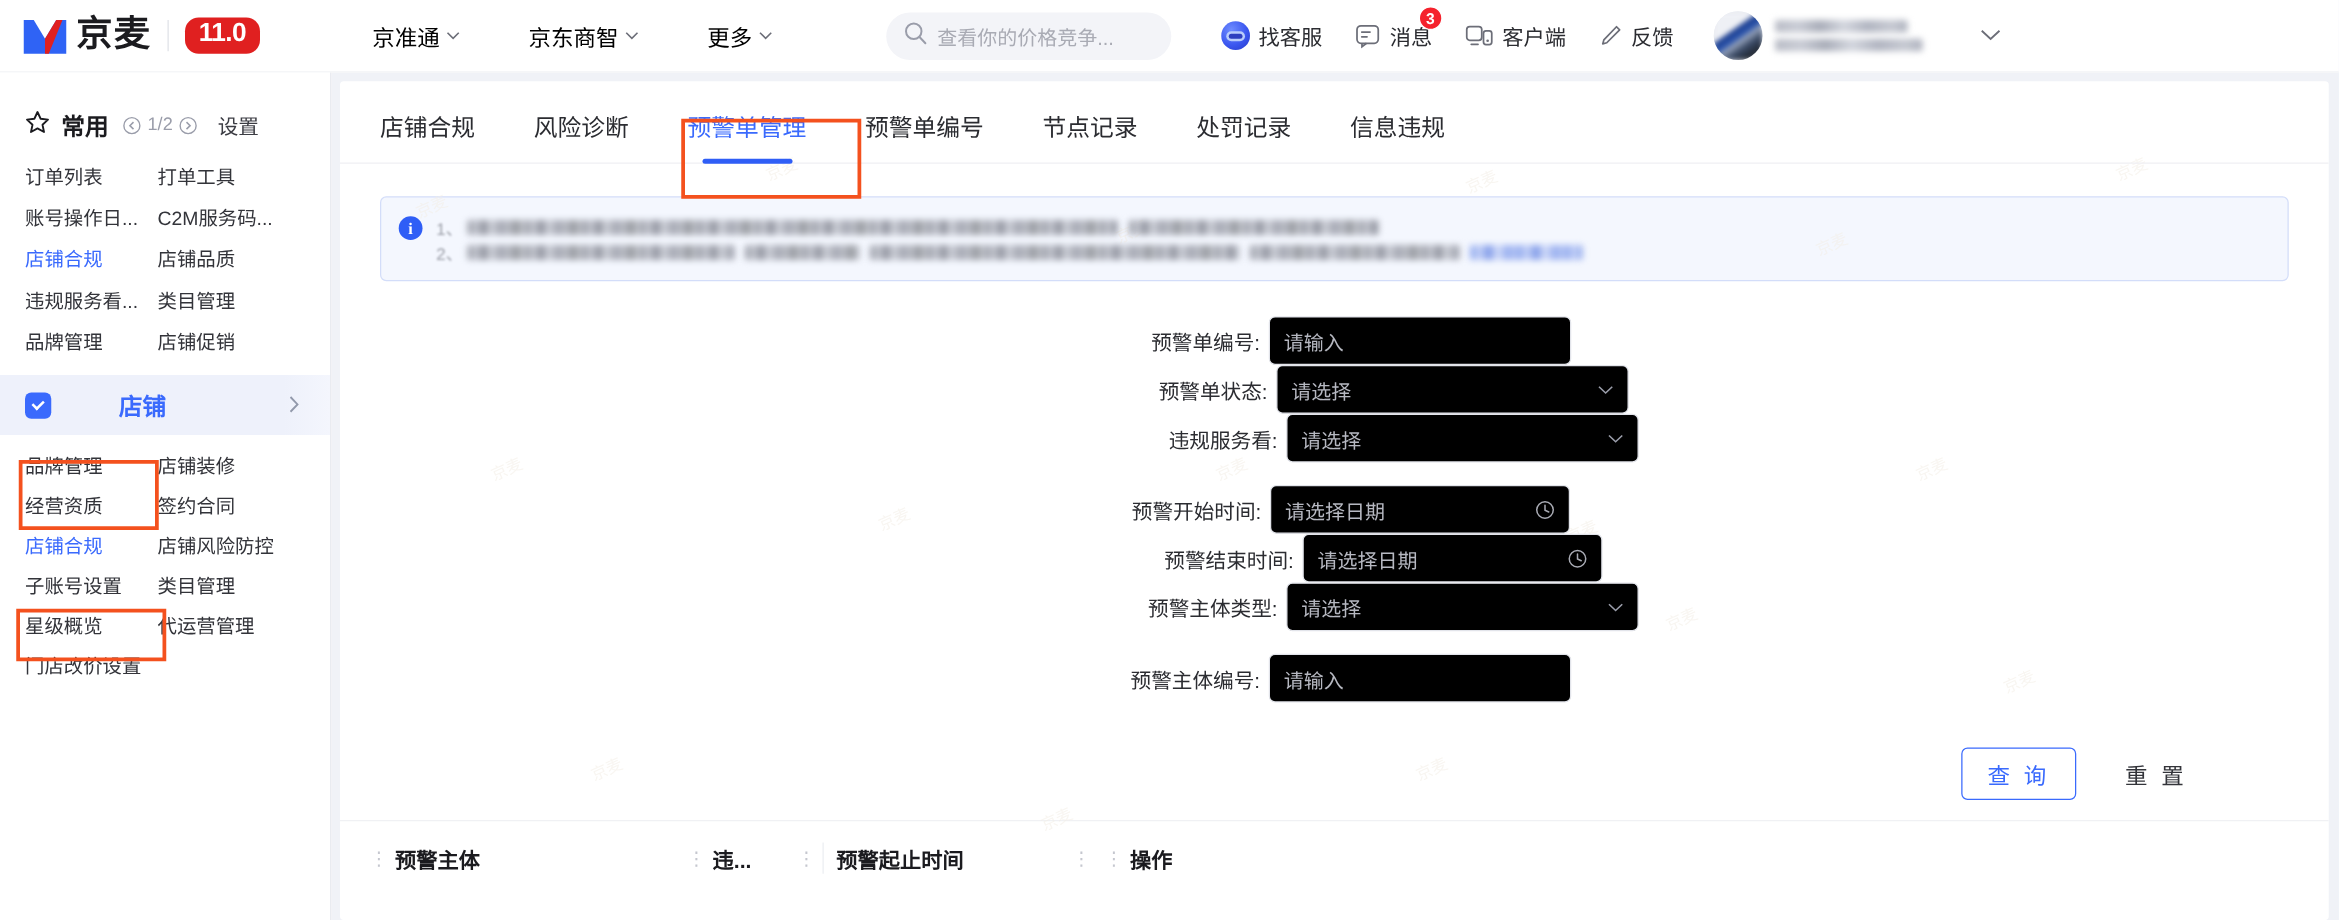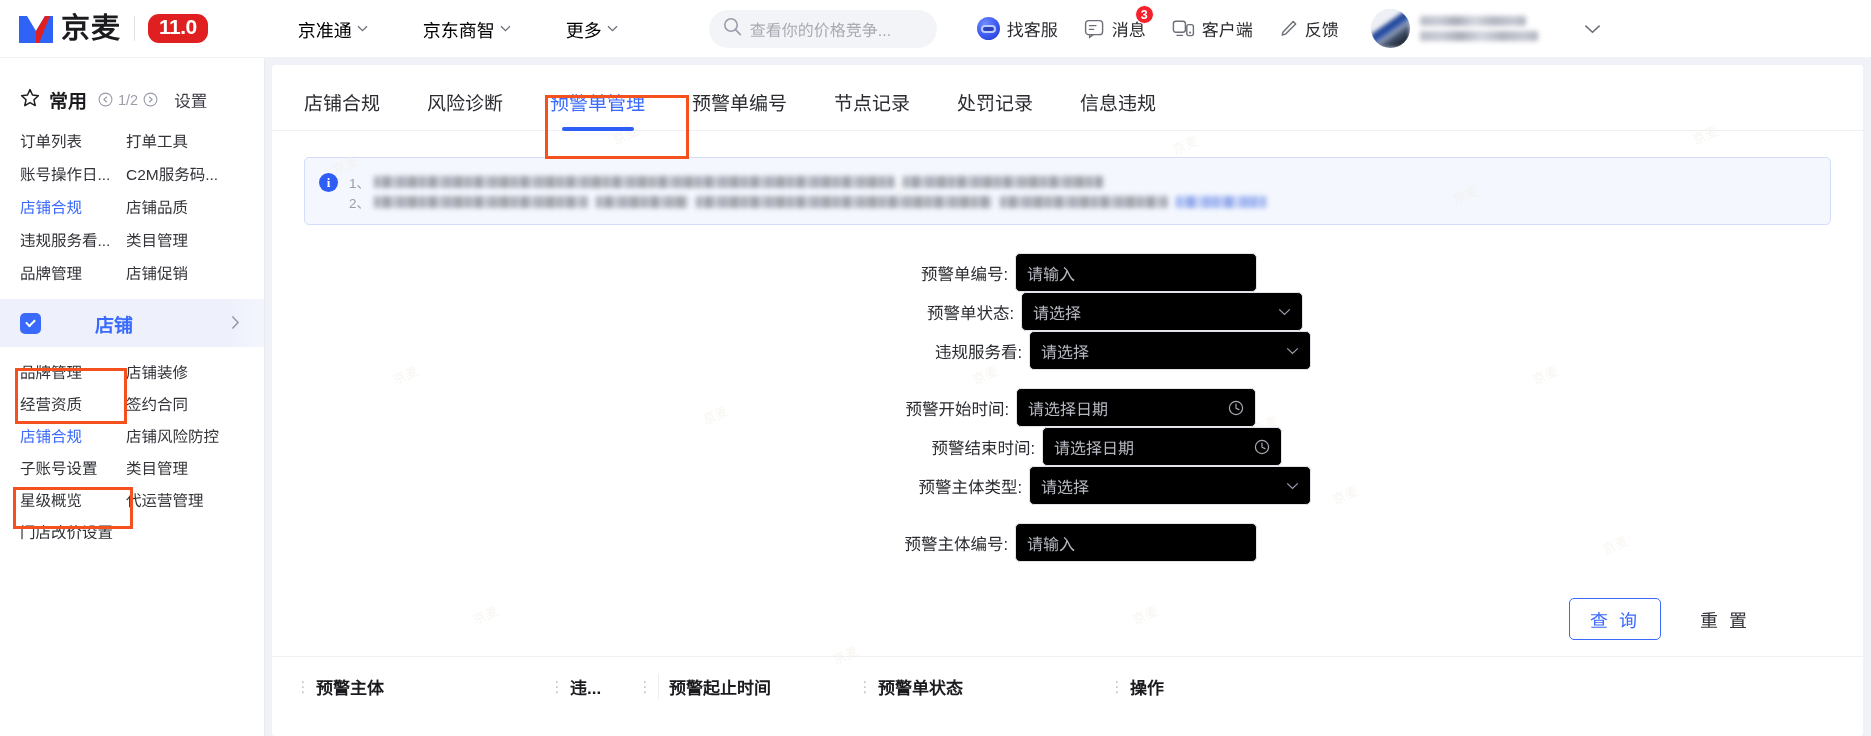--- a/index.html
+++ b/index.html
@@ -684,23 +684,20 @@
       <div class="resize">⋮</div>
       <div class="th" style="width:62px;">
         <span class="thlabel">违...</span>
       </div>
       <div class="resize">⋮</div>
       <div class="th" style="width:194px;padding-left:11px;">
         <span class="tbl-vsep" style="left:0;"></span>
         <span class="thlabel">预警起止时间</span>
       </div>
       <div class="resize">⋮</div>
-      <div class="th" style="width:226px;">
-        <span class="thlabel">预警单状态</span>
-      </div>
       <div class="resize">⋮</div>
       <div class="th" style="width:120px;">
         <span class="thlabel">操作</span>
       </div>
     </div>
   </div>
 
 </div>
 
 <div class="anno" style="left:545px; top:95px; width:144px; height:64px;"></div>

